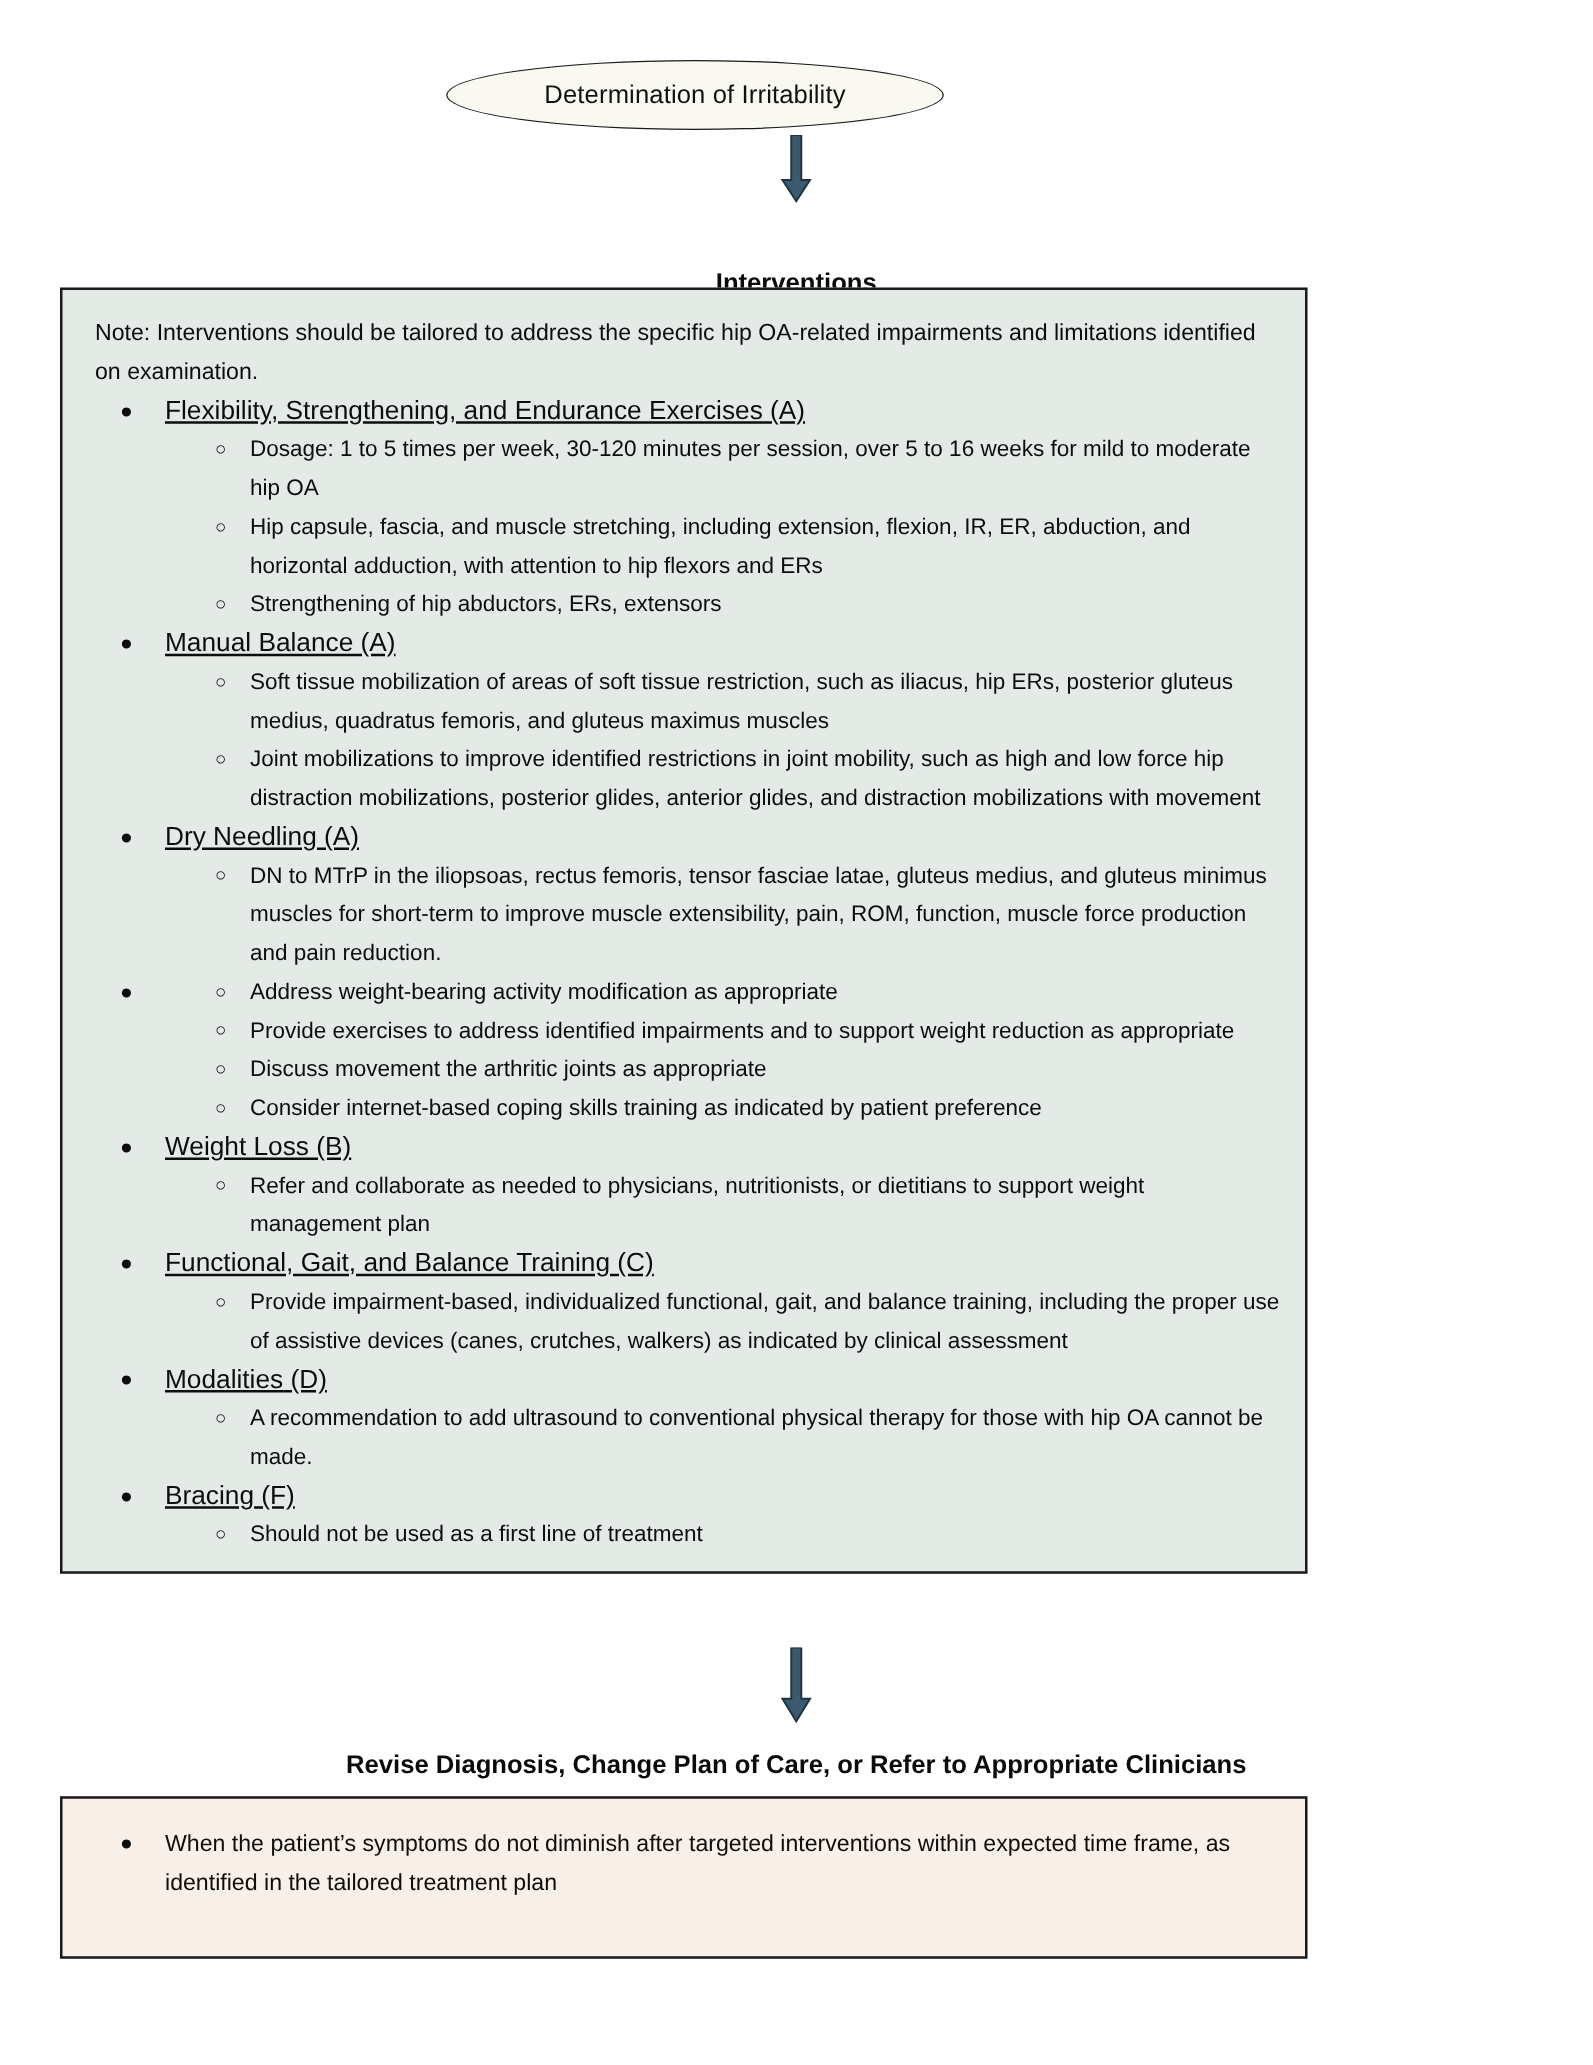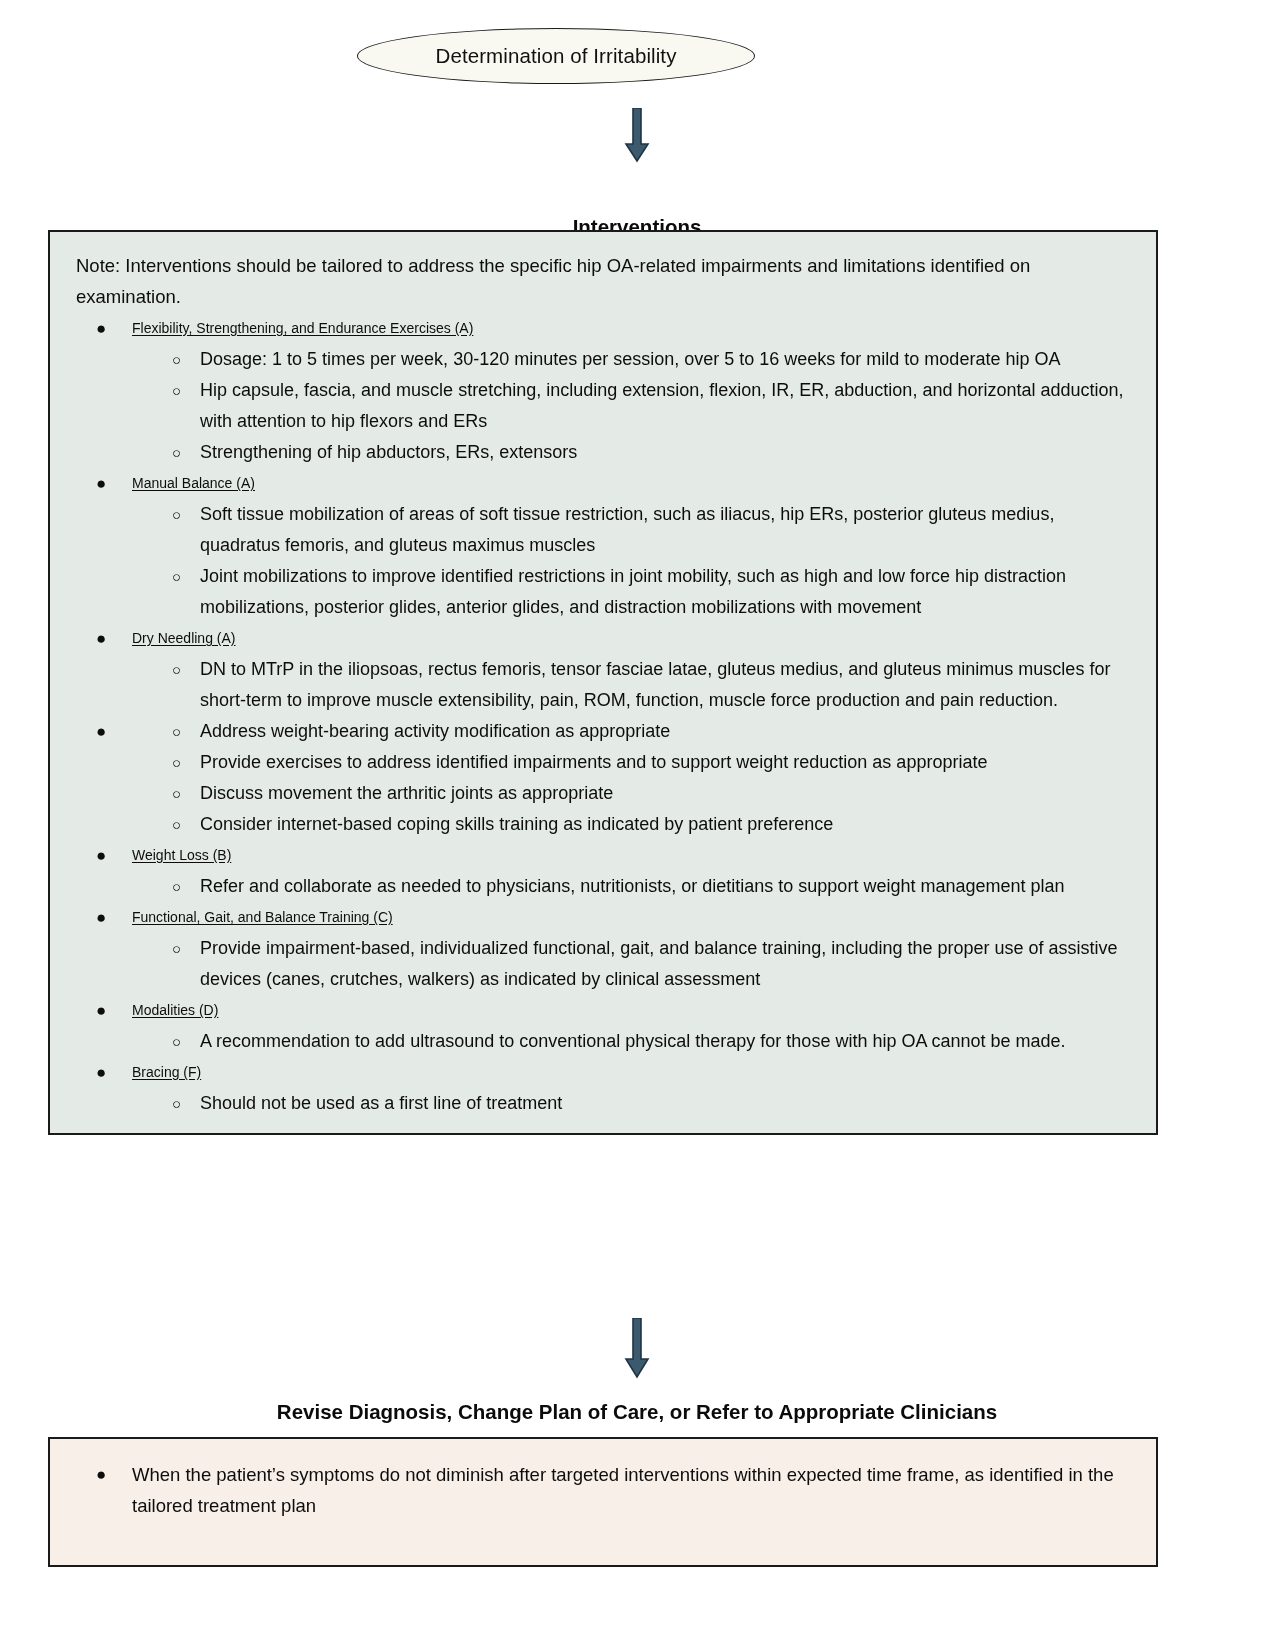--- a/index.html
+++ b/index.html
@@ -13,21 +13,21 @@
     font-family: "Liberation Sans", sans-serif;
     color: #0d0d0d;
     position: relative;
     overflow: hidden;
   }
 
   
   .ellipse-wrap {
     position: absolute;
     left: 0;
-    top: 28px;
+    top: 48px;
     width: 1112px;
     display: flex;
     justify-content: center;
   }
   .ellipse {
     width: 398px;
     height: 56px;
     border-radius: 50%;
     background: #faf9f1;
     border: 1.6px solid #1b1b1b;
@@ -72,21 +72,21 @@
   .heading-revise {
     top: 1400px;
     font-size: 20.5px;
     text-align: center;
   }
 
   
   .box {
     position: absolute;
     left: 48px;
-    width: 1110px;
+    width: 998px;
     box-sizing: border-box;
     border: 2px solid #1a1a1a;
   }
   .box-interventions {
     top: 230px;
     background: #e4ebe7;
     padding: 18px 20px 14px 20px;
   }
   .box-revise {
     top: 1437px;
@@ -112,21 +112,21 @@
     margin: 0;
   }
   ul.lvl1 > li.l1 > .l1-marker {
     position: absolute;
     left: 26px;
     top: 0;
     font-size: 17px;
     line-height: 31px;
   }
   .l1-text {
-    font-size: 14px;
+    font-size: 21px;
     line-height: 31px;
     text-decoration: underline;
     text-underline-offset: 2px;
     display: inline;
   }
 
   ul.lvl2 {
     list-style: none;
     margin: 0;
     padding: 0;

